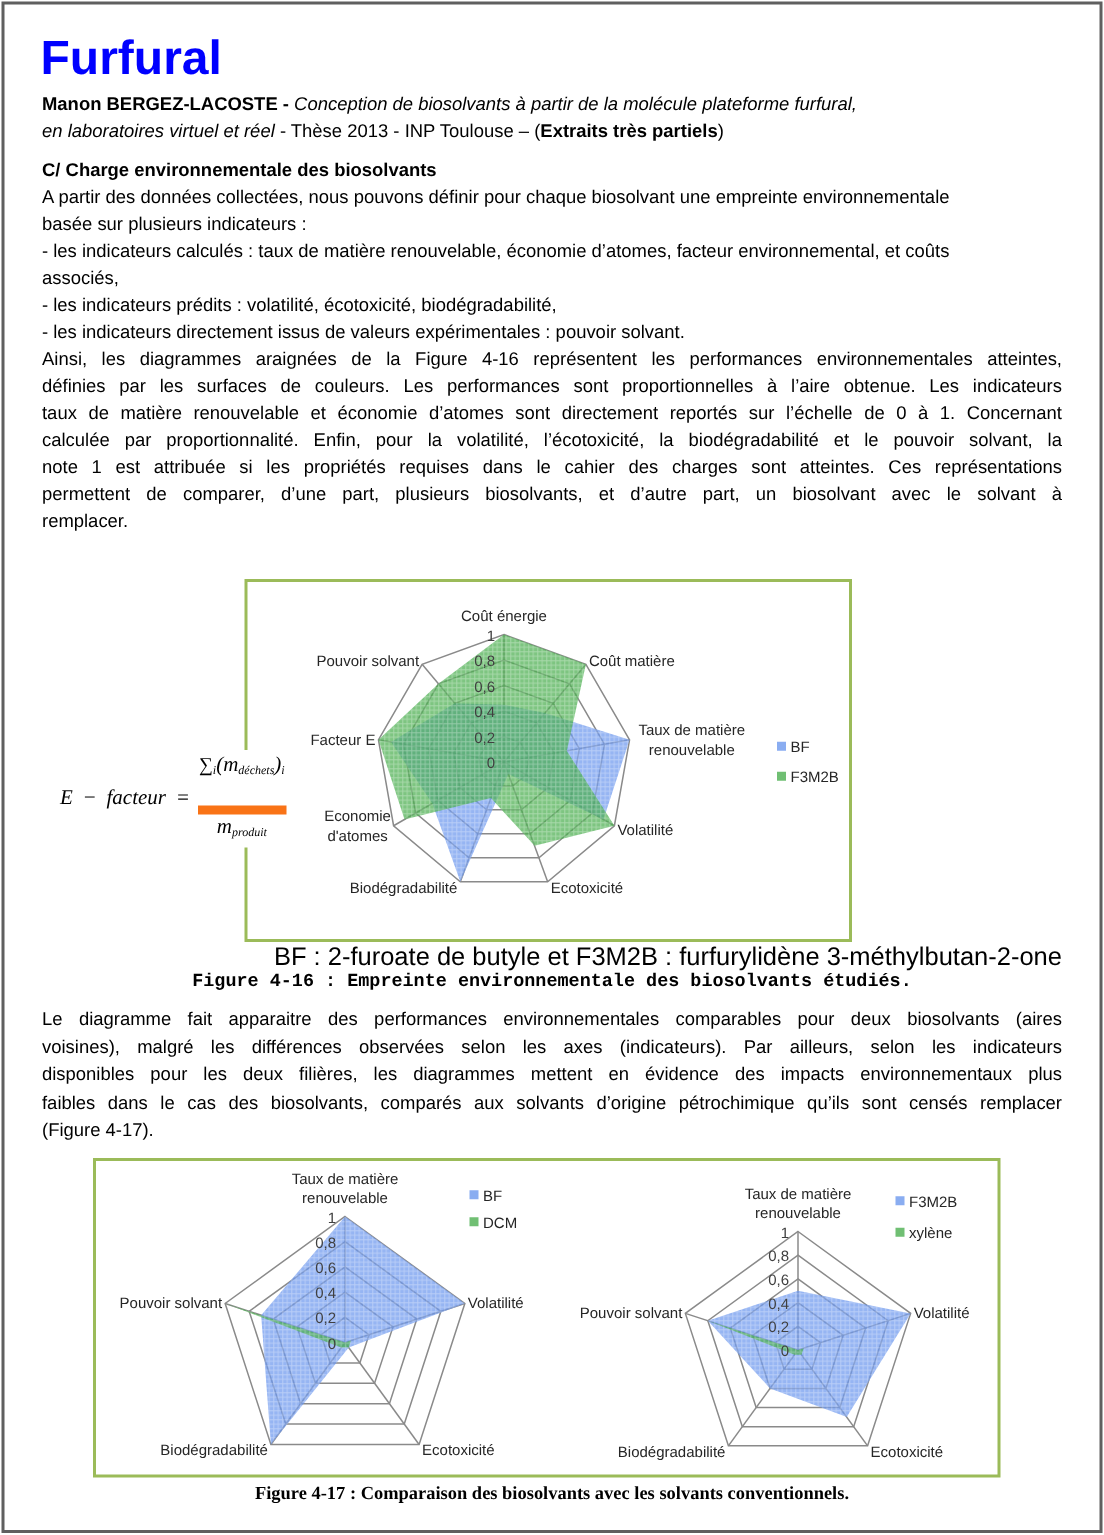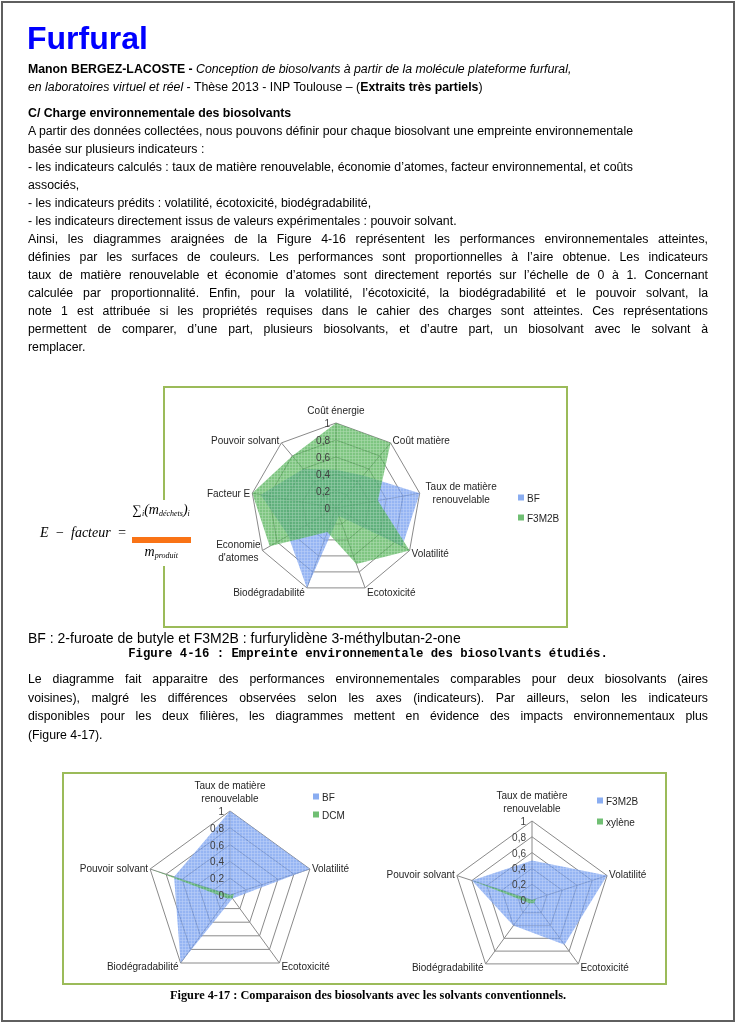--- a/index.html
+++ b/index.html
@@ -17,21 +17,21 @@
   .frame svg { position:absolute; left:-2px; top:-2px; overflow:visible; }
   .frame1 { left:163px; top:386px; width:405px; height:242px; }
   .frame2 { left:62px; top:772px; width:605px; height:213px; }
   .formula { position:absolute; left:38px; top:500px; background:#fff; padding:2px 2px; font:italic 14px "Liberation Serif", serif; display:flex; align-items:center; white-space:nowrap; }
   .formula .lhs { word-spacing:3px; margin-right:5px; }
   .frac { display:inline-flex; flex-direction:column; align-items:center; }
   .frac .num { border-bottom:6px solid #f97316; padding:0 1px 15px; line-height:16px; }
   .frac .den { line-height:16px; padding-top:1px; }
   .frac sub { font-size:8px; vertical-align:-2px; }
   .frac .sum { font-style:normal; font-size:13px; }
-  .caption-note { position:absolute; left:28px; width:680px; top:631px; text-align:left; font-size:14px; line-height:14px; color:#000; }
+  .caption-note { position:absolute; left:28px; width:680px; top:631px; text-align:right; font-size:17px; line-height:14px; color:#000; }
   .caption { position:absolute; left:28px; width:680px; text-align:center; font:bold 12.3px/15px "Liberation Serif", serif; }
   .cap1 { top:647px;font-family:Liberation Mono, monospace; }
   .cap2 { top:988px; }
   svg text { font-family:"Liberation Sans", sans-serif; }
 </style>
 </head>
 <body>
 
 <div class="page-border"></div>
 
@@ -124,20 +124,21 @@
   </span>
 </div>
 
 <div class="caption-note">BF : 2-furoate de butyle et F3M2B : furfurylidène 3-méthylbutan-2-one</div>
 <div class="caption cap1">Figure 4-16 : Empreinte environnementale des biosolvants étudiés.</div>
 
 <div class="para para2">
   <div class="ln j">Le diagramme fait apparaitre des performances environnementales comparables pour deux biosolvants (aires</div>
   <div class="ln j">voisines), malgré les différences observées selon les axes (indicateurs). Par ailleurs, selon les indicateurs</div>
   <div class="ln j">disponibles pour les deux filières, les diagrammes mettent en évidence des impacts environnementaux plus</div>
+  <div class="ln j">faibles dans le cas des biosolvants, comparés aux solvants d’origine pétrochimique qu’ils sont censés remplacer</div>
   <div class="ln">(Figure 4-17).</div>
 </div>
 
 <div class="frame frame2" style="border-color: rgb(155, 187, 89);">
   <svg width="605" height="213" style="position:absolute">
       <defs>
         <pattern id="pat-1-0" width="3" height="3" patternUnits="userSpaceOnUse">
           <rect width="3" height="3" fill="#6d98ee"></rect>
           <path d="M0 0.5H3M0.5 0V3" stroke="#ffffff" stroke-width="0.6" opacity="0.35"></path>
         </pattern>

